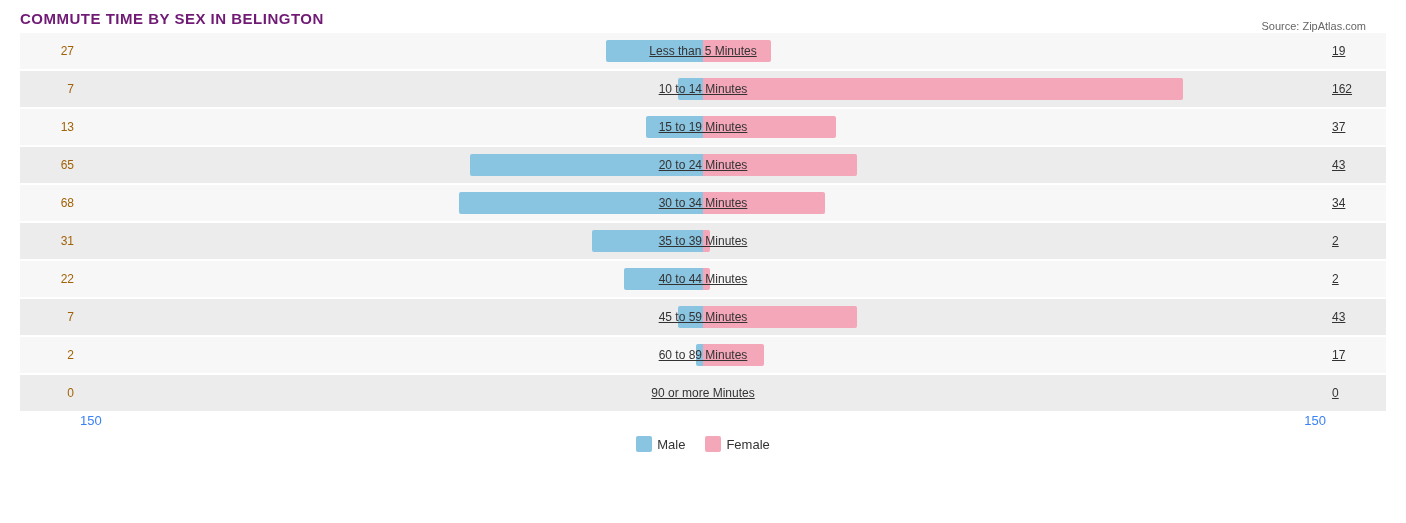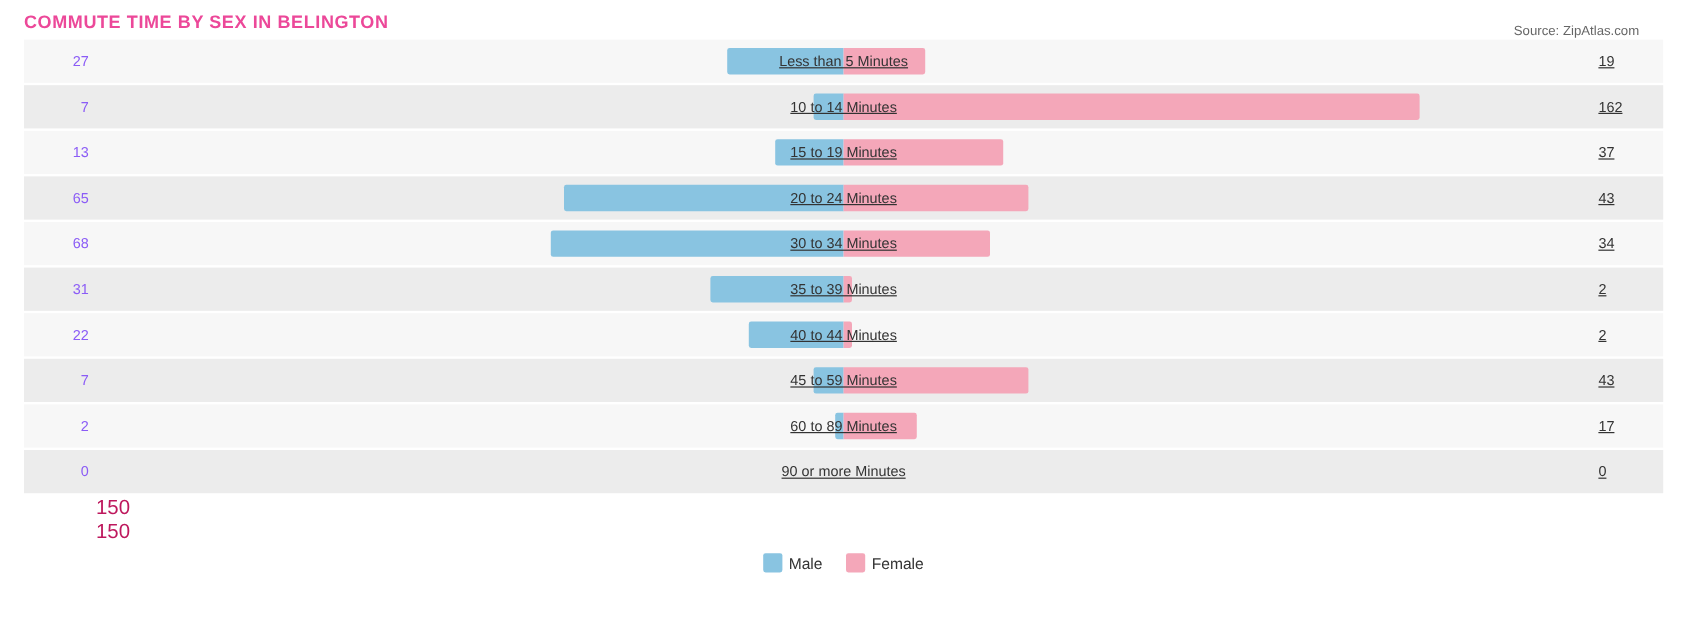--- a/index.html
+++ b/index.html
@@ -8,21 +8,21 @@
       background: #fff;
       width: 1406px;
       min-height: 523px;
       padding: 10px 20px 20px 20px;
     }
     .chart-title {
       font-size: 15px;
       font-weight: bold;
       text-transform: uppercase;
       letter-spacing: 0.5px;
-      color: #ec4899;
+      color: #701a75;
       margin-bottom: 6px;
     }
     .source {
       position: absolute;
       top: 10px;
       right: 20px;
       font-size: 11px;
       color: #666;
     }
     .chart-area {
@@ -39,21 +39,21 @@
       background: #f7f7f7;
     }
     .row:nth-child(even) {
       background: #ececec;
     }
     .left-num {
       width: 60px;
       text-align: right;
       padding-right: 6px;
       font-size: 12px;
-      color: #8b5cf6;
+      color: #a16207;
       flex-shrink: 0;
     }
     .bars-container {
       flex: 1;
       display: flex;
       align-items: center;
       height: 100%;
       position: relative;
     }
     .label-center {
@@ -120,24 +120,23 @@
     }
     .legend-box {
       width: 16px;
       height: 16px;
       border-radius: 2px;
     }
     .axis-labels {
       display: flex;
       justify-content: space-between;
       padding: 0 60px;
-      font-size: 17px;
-      color: #be185d;
+      font-size: 13px;
+      color: #3b82f6;
       margin-top: 2px;
-      flex-direction: column;
     }
   </style>
 </head>
 <body>
 
 <div style="position:relative;">
   <div class="chart-title">COMMUTE TIME BY SEX IN BELINGTON</div>
   <div class="source">Source: ZipAtlas.com</div>
 
   <div class="chart-area">

